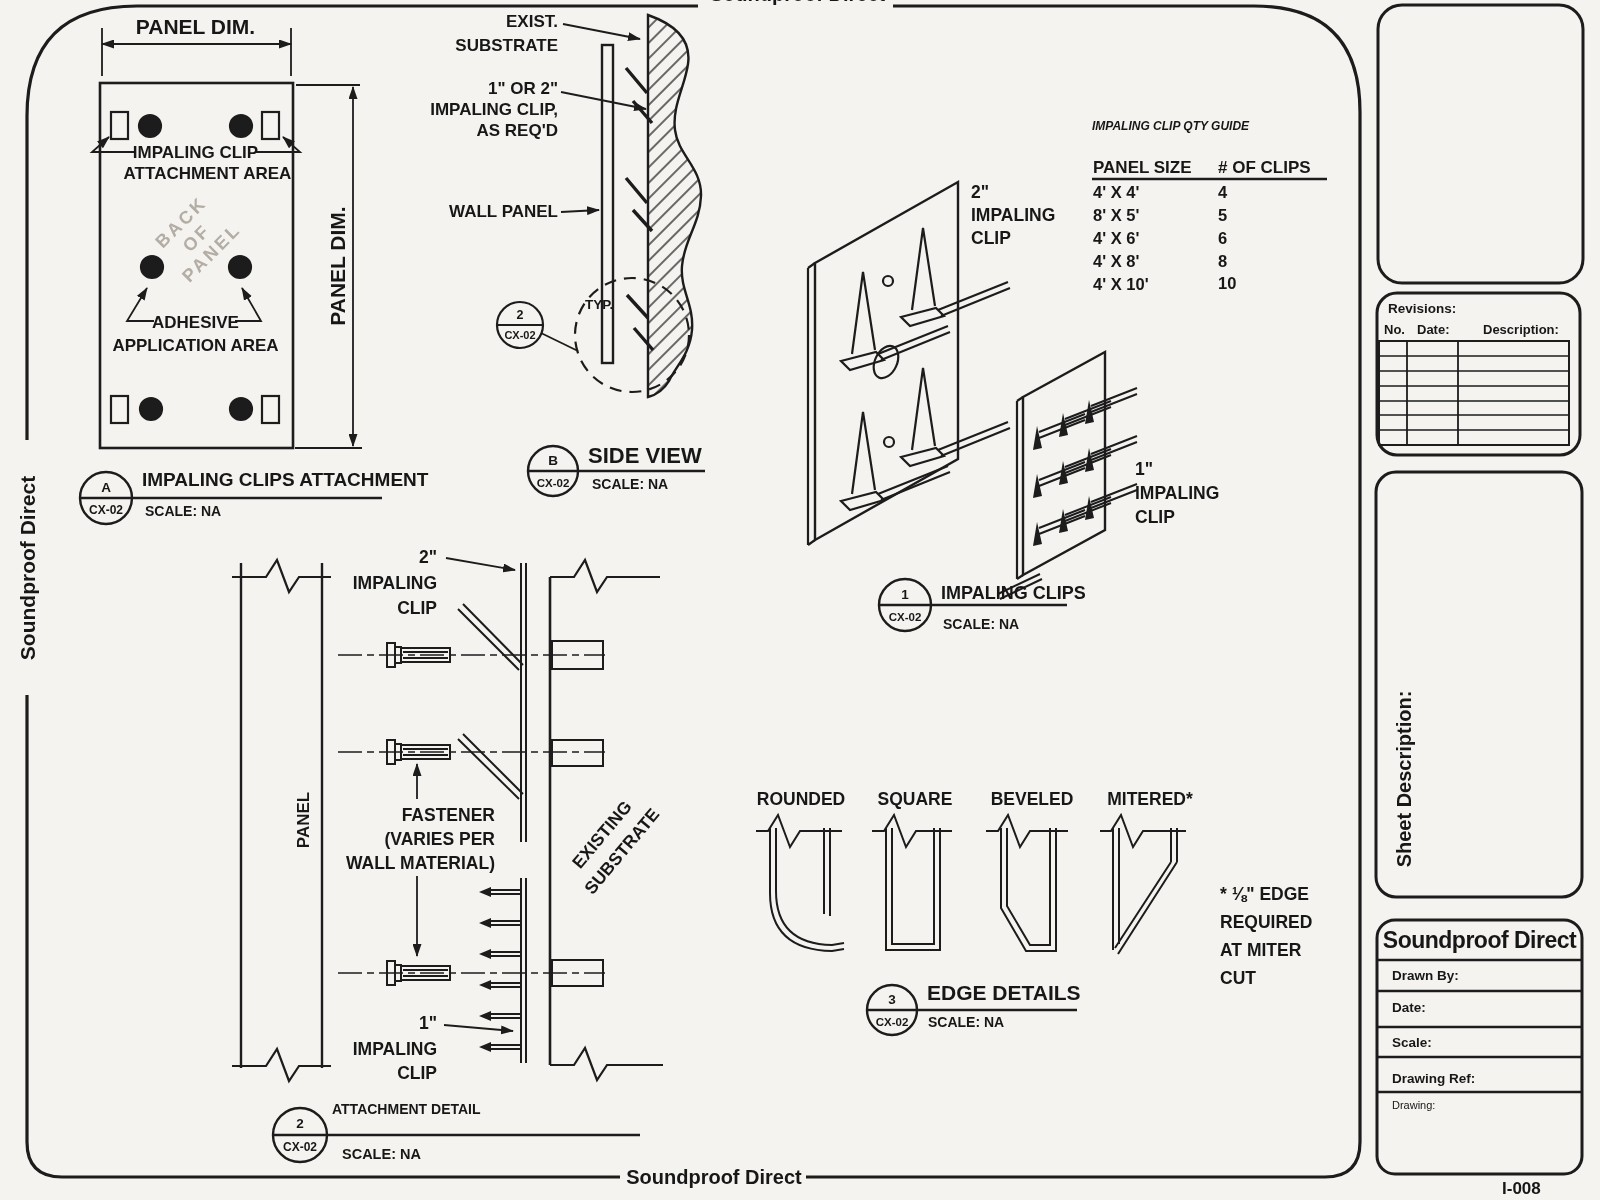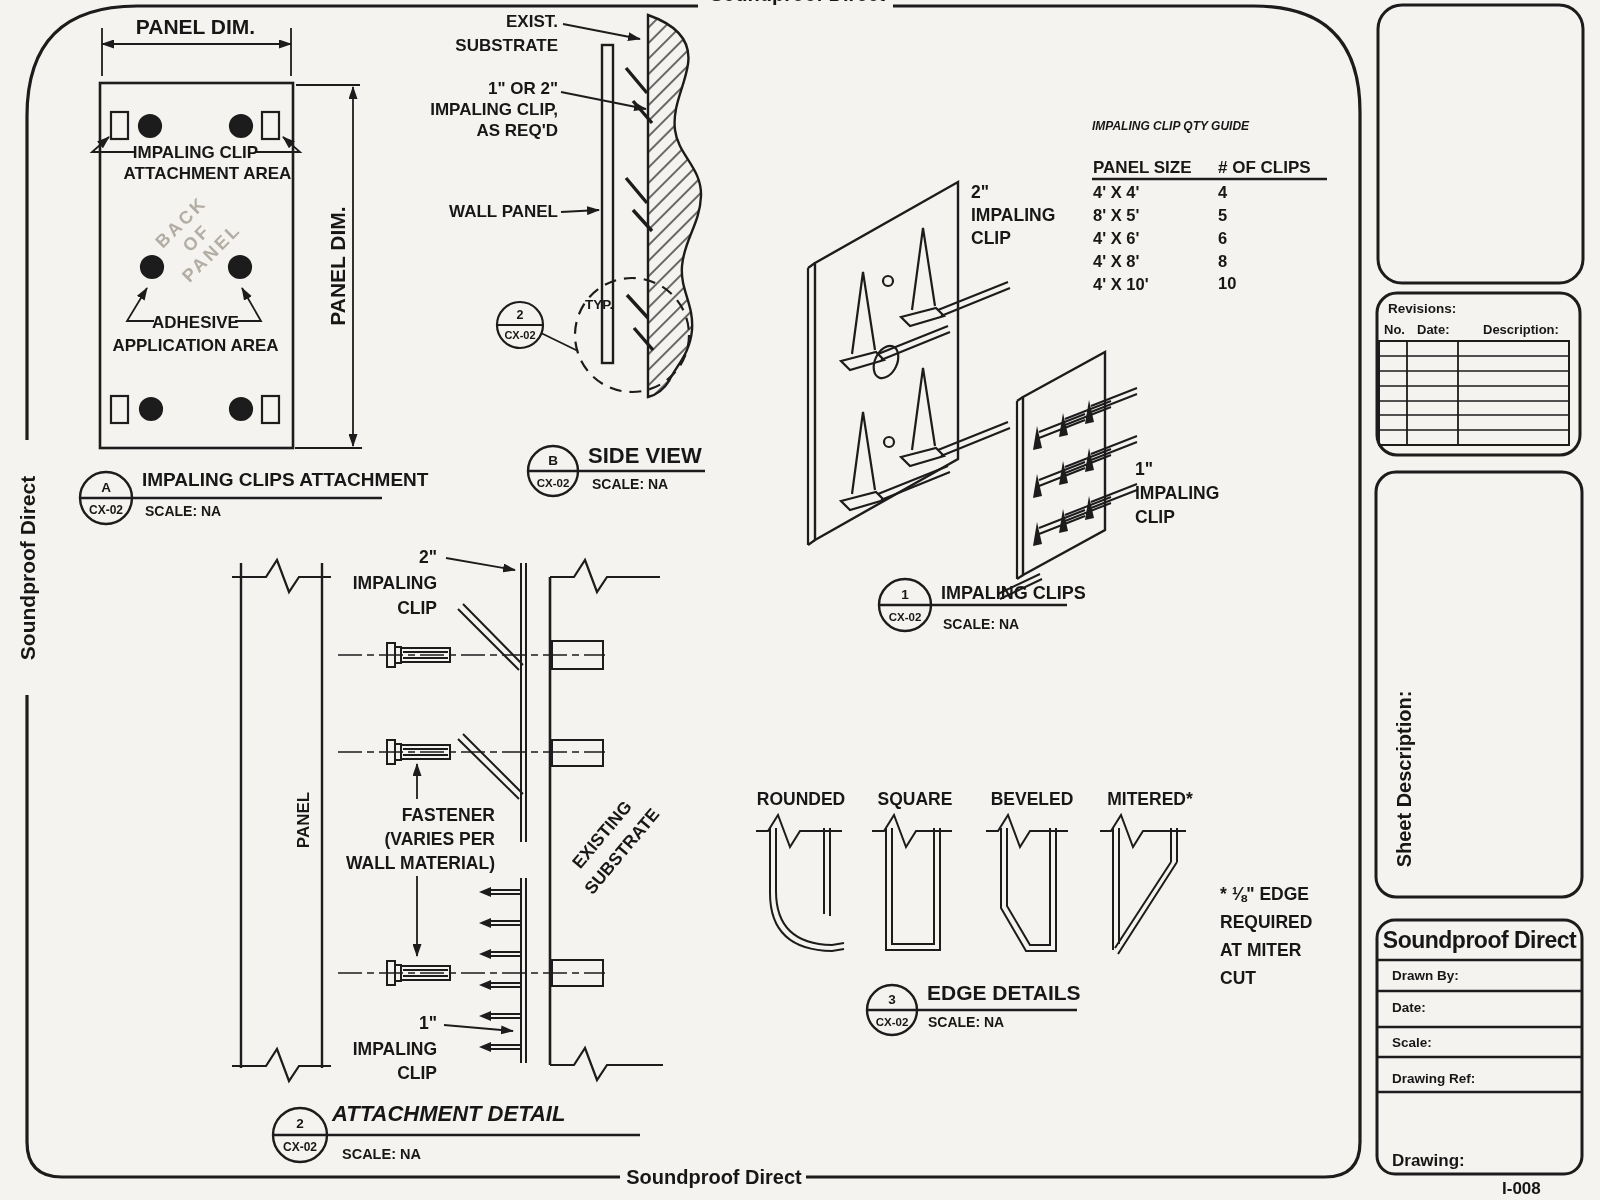--- a/index.html
+++ b/index.html
@@ -262,21 +262,21 @@
   <div class="t rgt" style="left:295px;top:854px;width:200px;font-size:17.5px;">WALL MATERIAL)</div>
   <div class="t r50 ctr" style="left:612px;top:843px;font-size:17.5px;line-height:1.5;">
     <div>EXISTING</div>
     <div>SUBSTRATE</div>
   </div>
   <div class="t rgt" style="left:317px;top:1014px;width:120px;font-size:17.5px;">1"</div>
   <div class="t rgt" style="left:317px;top:1040px;width:120px;font-size:17.5px;">IMPALING</div>
   <div class="t rgt" style="left:317px;top:1064px;width:120px;font-size:17.5px;">CLIP</div>
   <div class="t piv ctr" style="left:300px;top:1124px;font-size:13.5px;">2</div>
   <div class="t piv ctr" style="left:300px;top:1147px;font-size:12px;">CX-02</div>
-  <div class="t" style="left:332px;top:1102px;font-size:22px;font-style:italic;">ATTACHMENT DETAIL</div>
+  <div class="t" style="left:332px;top:1102px;font-size:14px;">ATTACHMENT DETAIL</div>
   <div class="t" style="left:342px;top:1147px;font-size:14.5px;">SCALE: NA</div>
 
   <div class="t piv" style="left:801px;top:799px;font-size:17.5px;">ROUNDED</div>
   <div class="t piv" style="left:915px;top:799px;font-size:17.5px;">SQUARE</div>
   <div class="t piv" style="left:1032px;top:799px;font-size:17.5px;">BEVELED</div>
   <div class="t piv" style="left:1150px;top:799px;font-size:17.5px;">MITERED*</div>
   <div class="t" style="left:1220px;top:885px;font-size:17.5px;">* ⅛" EDGE</div>
   <div class="t" style="left:1220px;top:913px;font-size:17.5px;">REQUIRED</div>
   <div class="t" style="left:1220px;top:941px;font-size:17.5px;">AT MITER</div>
   <div class="t" style="left:1220px;top:969px;font-size:17.5px;">CUT</div>
@@ -288,15 +288,15 @@
   <div class="t" style="left:1388px;top:302px;font-size:13.5px;font-weight:700;">Revisions:</div>
   <div class="t" style="left:1384px;top:323px;font-size:13px;font-weight:700;">No.</div>
   <div class="t" style="left:1417px;top:323px;font-size:13px;font-weight:700;">Date:</div>
   <div class="t" style="left:1483px;top:323px;font-size:13px;font-weight:700;">Description:</div>
   <div class="t r90" style="left:1404px;top:779px;font-size:20px;font-weight:700;">Sheet Description:</div>
   <div class="t ctr" style="left:1377px;top:928px;width:205px;font-size:23px;letter-spacing:-0.5px;">Soundproof Direct</div>
   <div class="t" style="left:1392px;top:969px;font-size:13.5px;font-weight:700;">Drawn By:</div>
   <div class="t" style="left:1392px;top:1001px;font-size:13.5px;font-weight:700;">Date:</div>
   <div class="t" style="left:1392px;top:1036px;font-size:13.5px;font-weight:700;">Scale:</div>
   <div class="t" style="left:1392px;top:1066px;font-size:13.5px;font-weight:700;margin-top:6px;">Drawing Ref:</div>
-  <div class="t" style="left:1392px;top:1152px;font-size:17px;font-weight:700;">Drawing:</div>
+  <div class="t" style="left:1392px;top:1100px;font-size:11px;font-weight:400;">Drawing:</div>
 
 </div>
 
 </body></html>

